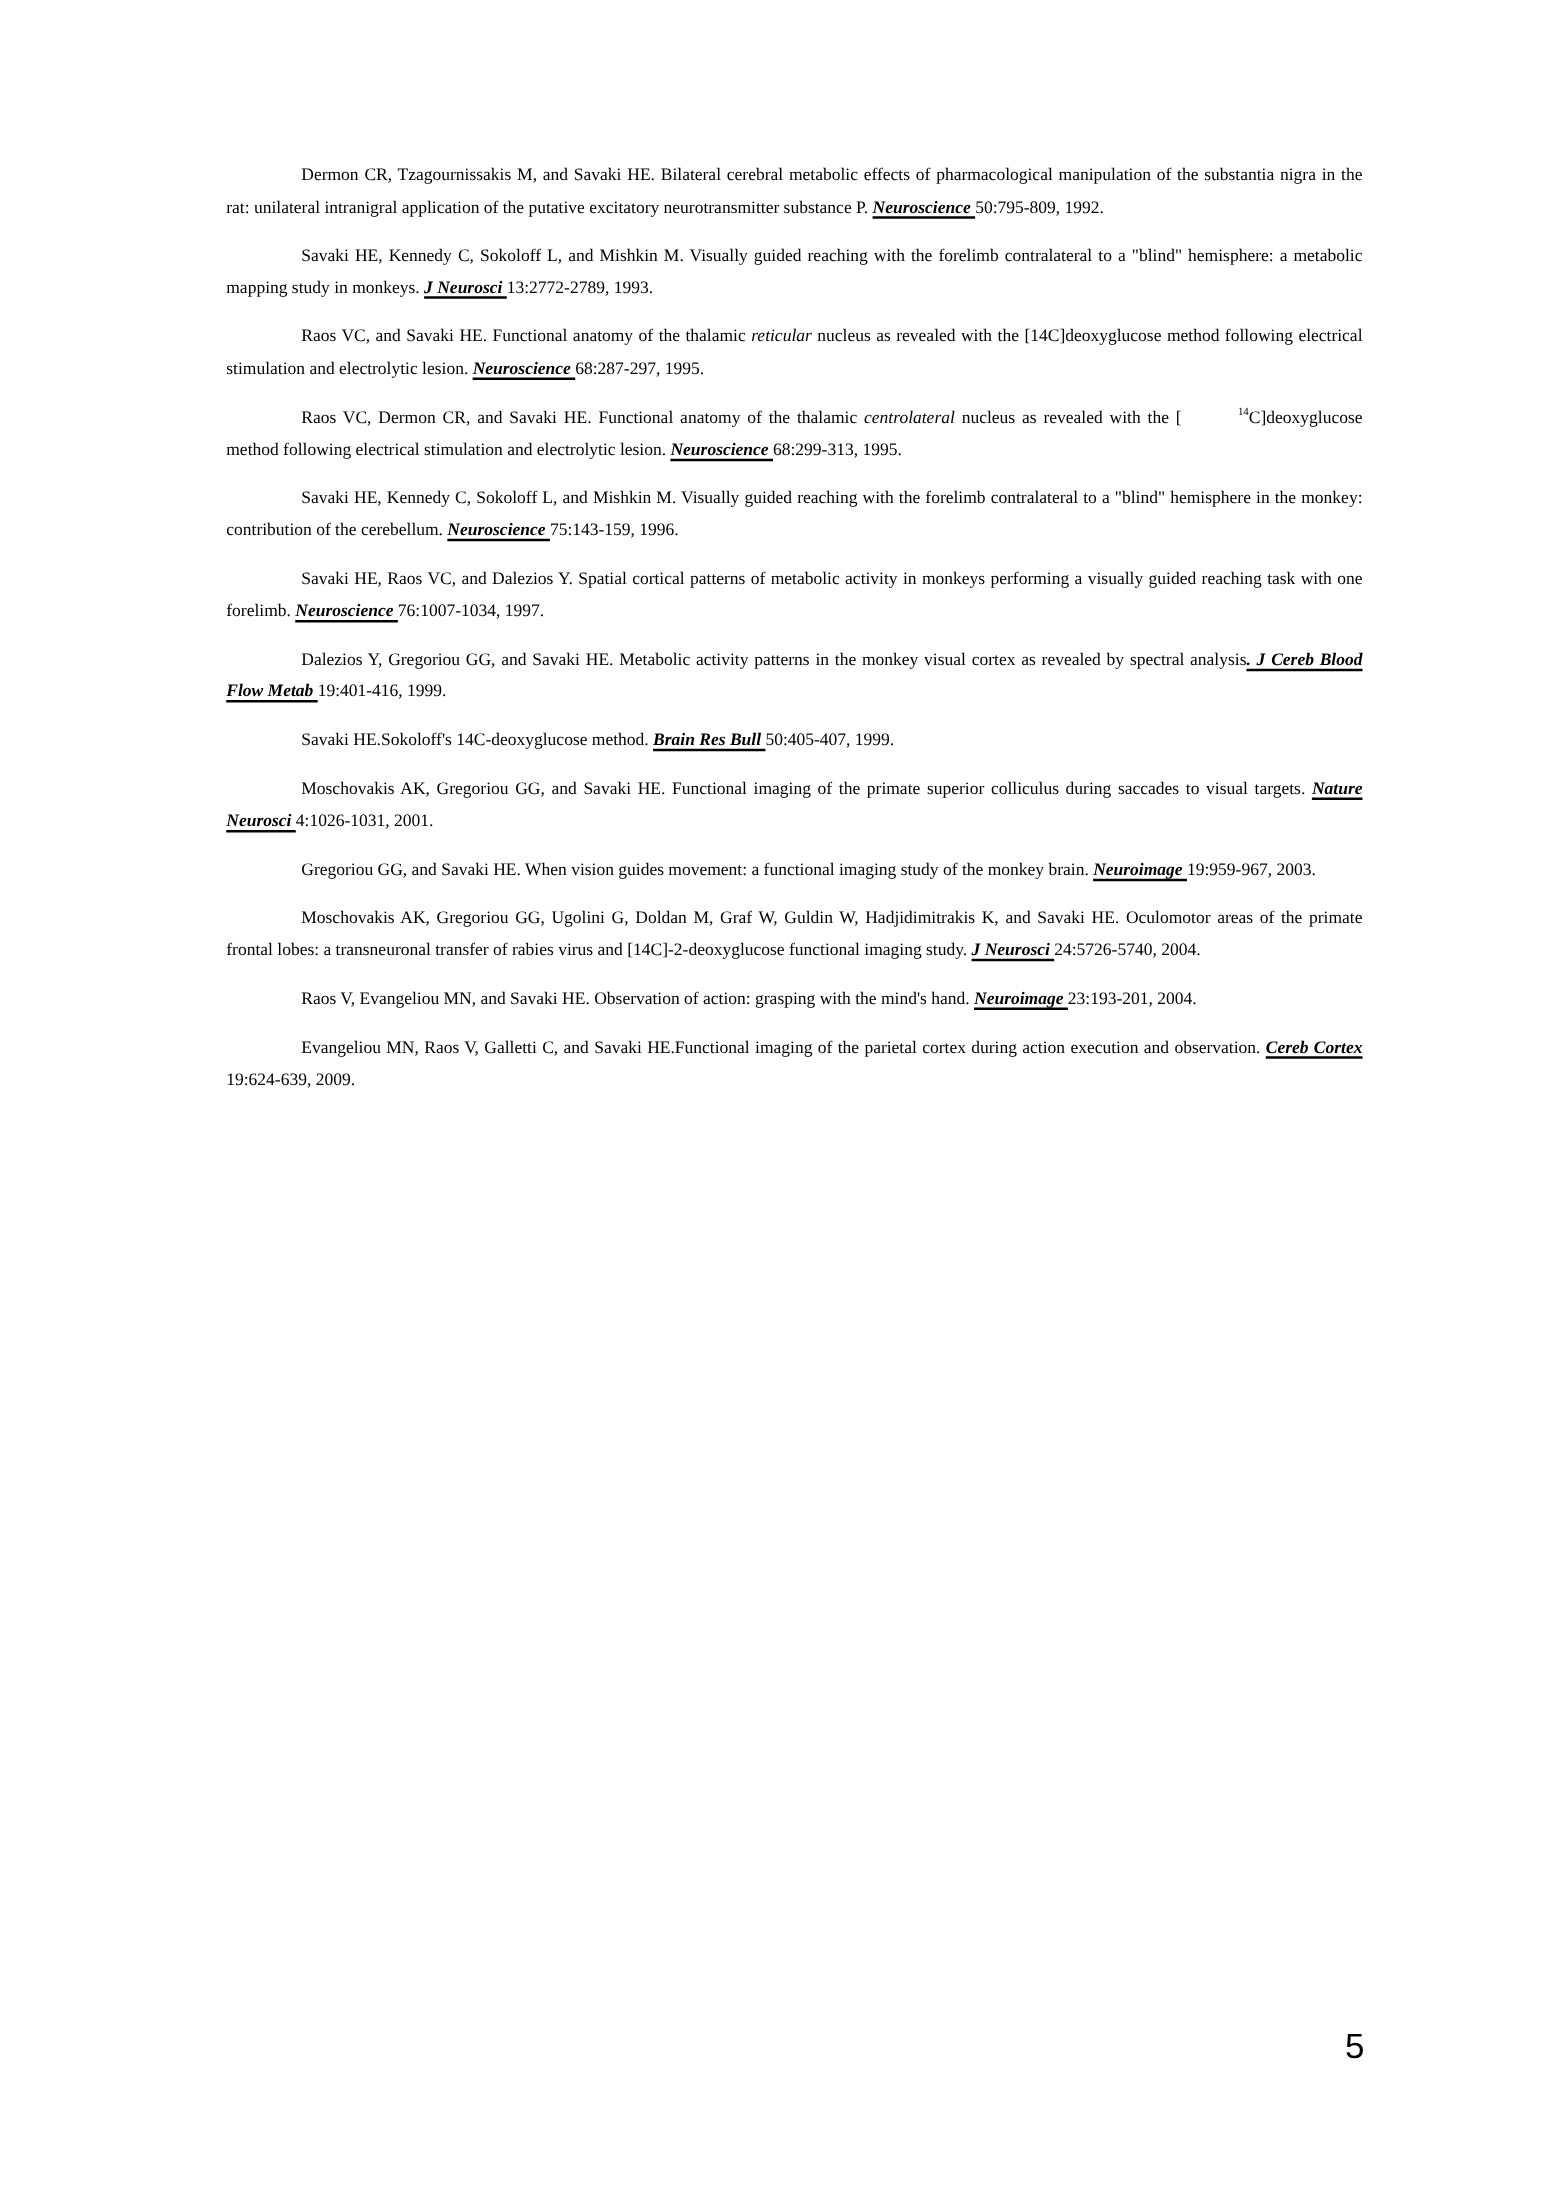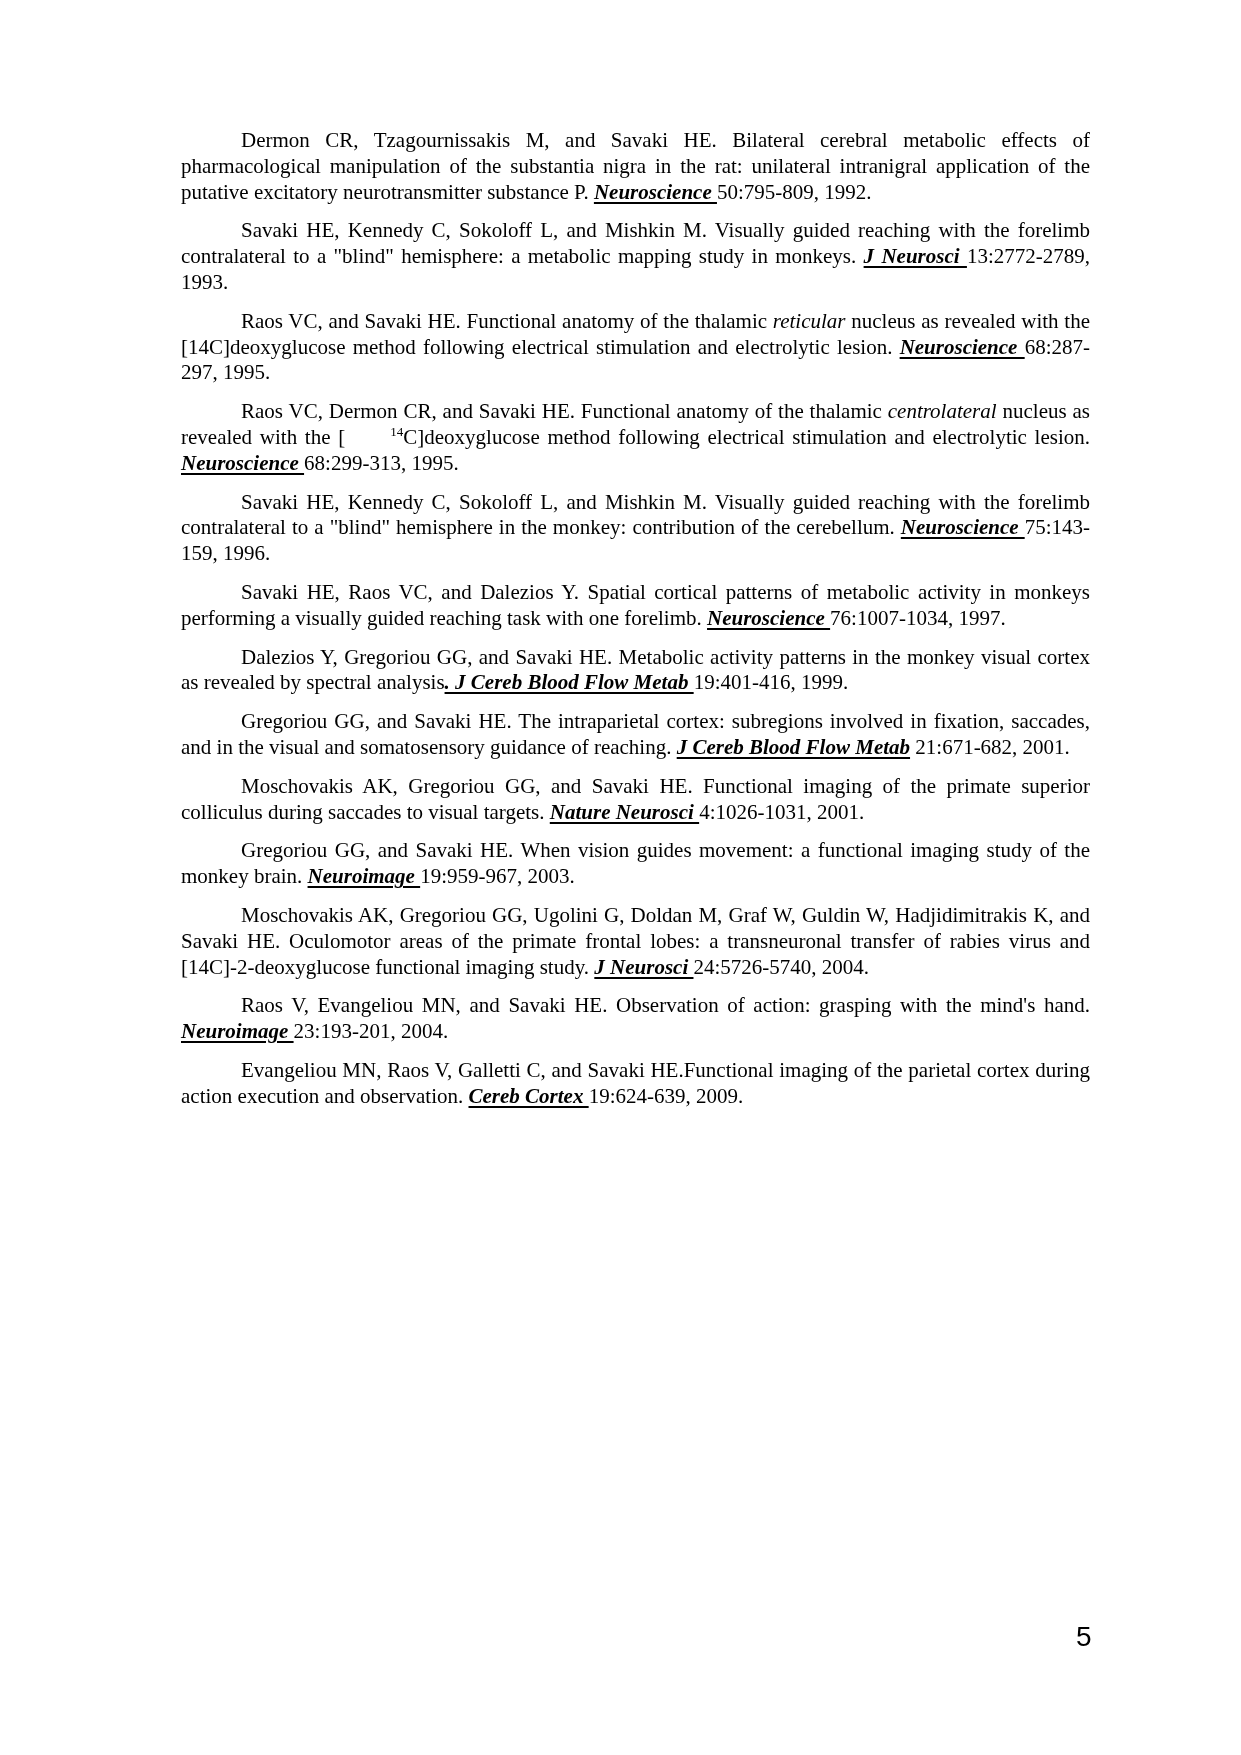--- a/index.html
+++ b/index.html
@@ -22,21 +22,21 @@
   }
   .content {
     position: absolute;
     left: 181px;
     top: 128px;
     width: 909px;
   }
   p.ref {
     margin: 0 0 13px 0;
     padding: 0;
-    font-size: 21px;
+    font-size: 14px;
     line-height: 25.8px;
     text-align: justify;
     text-indent: 60px;
     color: #000000;
   }
   .seg-n { }
   .seg-i { font-style: italic; }
   .seg-j {
     font-weight: bold;
     font-style: italic;
@@ -66,21 +66,21 @@
 <div class="page">
   <div class="content">
 
   <p class="ref"><span class="seg-n">Dermon CR, Tzagournissakis M, and Savaki HE. Bilateral cerebral metabolic effects of pharmacological manipulation of the substantia nigra in the rat: unilateral intranigral application of the putative excitatory neurotransmitter substance P. </span><span class="seg-j">Neuroscience </span><span class="seg-n">50:795-809, 1992.</span></p>
       <p class="ref"><span class="seg-n">Savaki HE, Kennedy C, Sokoloff L, and Mishkin M. Visually guided reaching with the forelimb contralateral to a "blind" hemisphere: a metabolic mapping study in monkeys. </span><span class="seg-j">J Neurosci </span><span class="seg-n">13:2772-2789, 1993.</span></p>
       <p class="ref"><span class="seg-n">Raos VC, and Savaki HE. Functional anatomy of the thalamic </span><span class="seg-i">reticular</span><span class="seg-n"> nucleus as revealed with the [14C]deoxyglucose method following electrical stimulation and electrolytic lesion. </span><span class="seg-j">Neuroscience </span><span class="seg-n">68:287-297, 1995.</span></p>
       <p class="ref"><span class="seg-n">Raos VC, Dermon CR, and Savaki HE. Functional anatomy of the thalamic </span><span class="seg-i">centrolateral</span><span class="seg-n"> nucleus as revealed with the [</span><span class="seg-sup">14</span><span class="seg-n">C]deoxyglucose method following electrical stimulation and electrolytic lesion. </span><span class="seg-j">Neuroscience </span><span class="seg-n">68:299-313, 1995.</span></p>
       <p class="ref"><span class="seg-n">Savaki HE, Kennedy C, Sokoloff L, and Mishkin M. Visually guided reaching with the forelimb contralateral to a "blind" hemisphere in the monkey: contribution of the cerebellum. </span><span class="seg-j">Neuroscience </span><span class="seg-n">75:143-159, 1996.</span></p>
       <p class="ref"><span class="seg-n">Savaki HE, Raos VC, and Dalezios Y. Spatial cortical patterns of metabolic activity in monkeys performing a visually guided reaching task with one forelimb. </span><span class="seg-j">Neuroscience </span><span class="seg-n">76:1007-1034, 1997.</span></p>
       <p class="ref"><span class="seg-n">Dalezios Y, Gregoriou GG, and Savaki HE. Metabolic activity patterns in the monkey visual cortex as revealed by spectral analysis</span><span class="seg-j">. J Cereb Blood Flow Metab </span><span class="seg-n">19:401-416, 1999.</span></p>
-      <p class="ref"><span class="seg-n">Gregoriou GG, and Savaki HE. The intraparietal cortex: subregions involved in fixation, saccades, and in the visual and somatosensory guidance of reaching. </span><span class="seg-j">J Cereb Blood Flow Metab</span><span class="seg-n"> 21:671-682, 2001.</span></p>
+      <p class="ref"><span class="seg-n">Savaki HE.Sokoloff's 14C-deoxyglucose method. </span><span class="seg-j">Brain Res Bull </span><span class="seg-n">50:405-407, 1999.</span></p>
       <p class="ref"><span class="seg-n">Moschovakis AK, Gregoriou GG, and Savaki HE. Functional imaging of the primate superior colliculus during saccades to visual targets. </span><span class="seg-j">Nature Neurosci </span><span class="seg-n">4:1026-1031, 2001.</span></p>
       <p class="ref"><span class="seg-n">Gregoriou GG, and Savaki HE. When vision guides movement: a functional imaging study of the monkey brain. </span><span class="seg-j">Neuroimage </span><span class="seg-n">19:959-967, 2003.</span></p>
       <p class="ref"><span class="seg-n">Moschovakis AK, Gregoriou GG, Ugolini G, Doldan M, Graf W, Guldin W, Hadjidimitrakis K, and Savaki HE. Oculomotor areas of the primate frontal lobes: a transneuronal transfer of rabies virus and [14C]-2-deoxyglucose functional imaging study.  </span><span class="seg-j">J Neurosci </span><span class="seg-n">24:5726-5740, 2004.</span></p>
       <p class="ref"><span class="seg-n">Raos V, Evangeliou MN, and Savaki HE. Observation of action: grasping with the mind's hand. </span><span class="seg-j">Neuroimage </span><span class="seg-n">23:193-201, 2004.</span></p>
       <p class="ref"><span class="seg-n">Evangeliou MN, Raos V, Galletti C, and Savaki HE.Functional imaging of the parietal cortex during action execution and observation. </span><span class="seg-j">Cereb Cortex </span><span class="seg-n">19:624-639, 2009.</span></p>
     </div>
   <div class="page-number">5</div>
 </div>
 
 </body></html>

